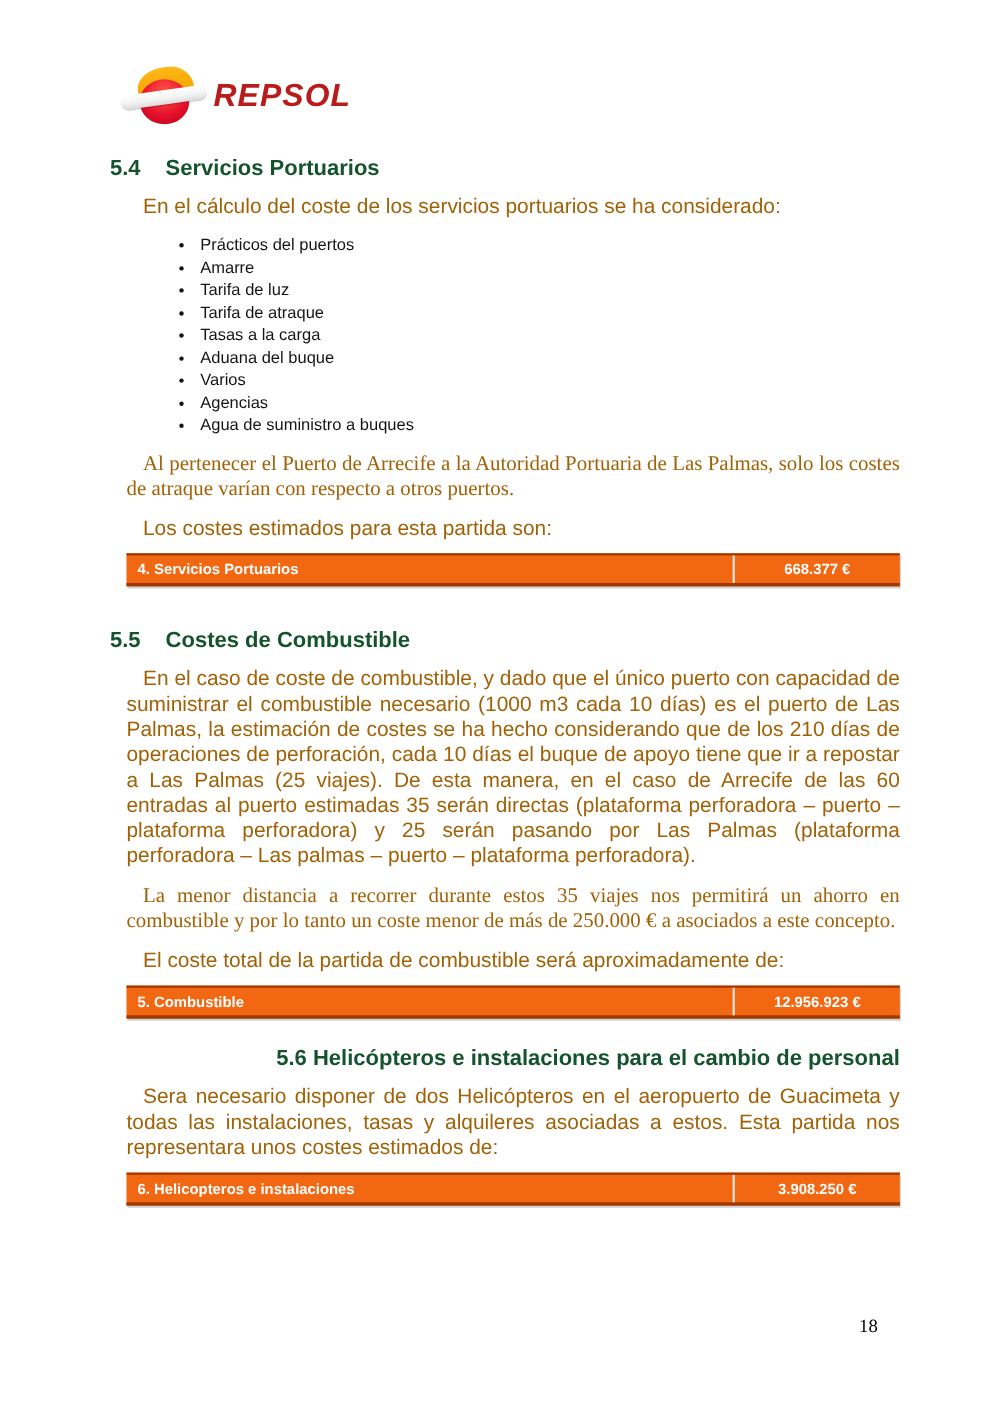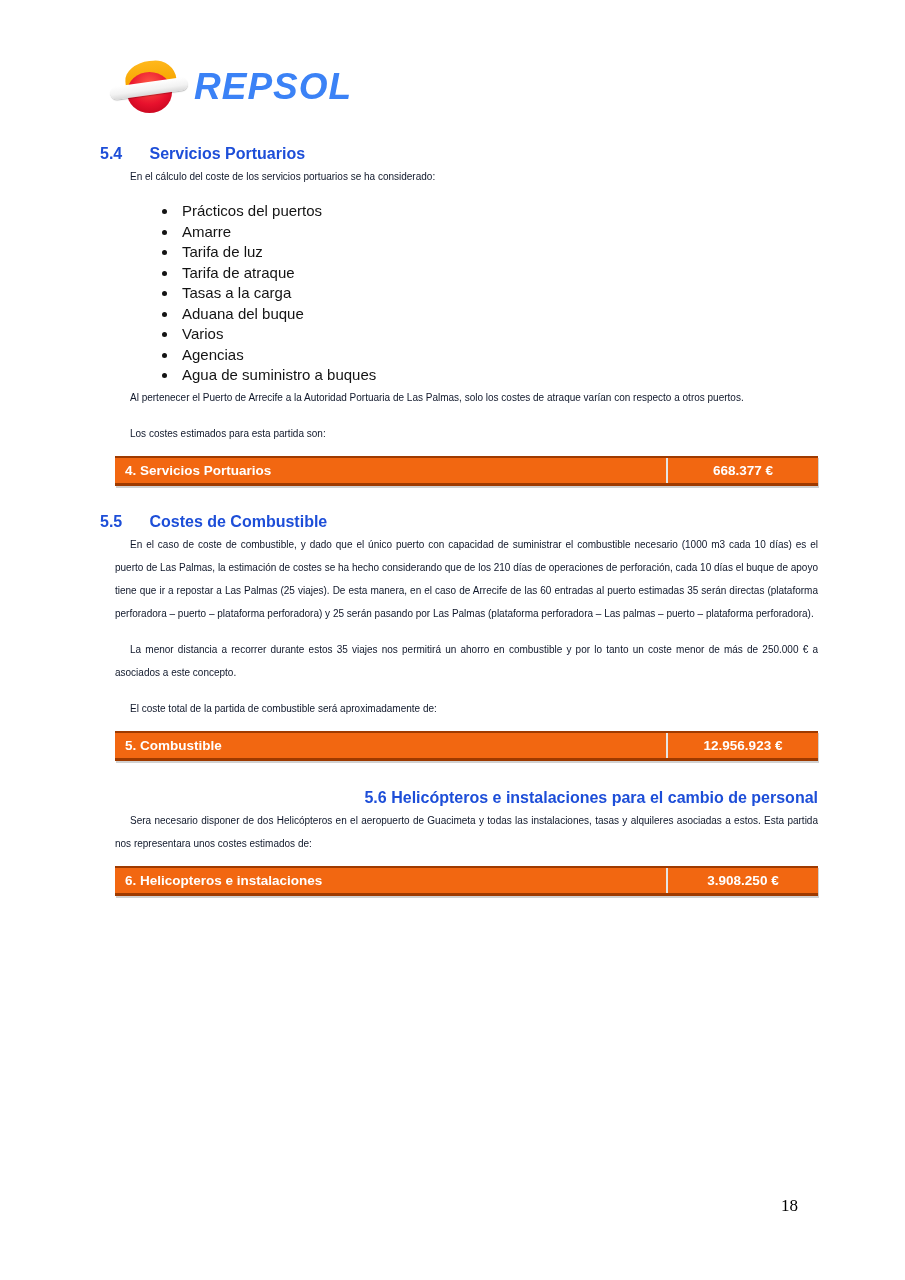--- a/index.html
+++ b/index.html
@@ -36,47 +36,47 @@
   }
   .orb-band {
     position: absolute; left: -8px; top: 22px;
     width: 78px; height: 13px;
     background: linear-gradient(180deg, #ffffff 0%, #f2f2f2 60%, #d9d9d9 100%);
     border-radius: 7px;
     transform: rotate(-8deg);
     box-shadow: 0 1px 1px rgba(0,0,0,0.25);
   }
   .brand {
-    font-size: 37px;
+    font-size: 29px;
     font-weight: bold;
     font-style: italic;
     letter-spacing: 1px;
-    color: #3b82f6;
+    color: #b91c1c;
   }
 
   
   .content { position: absolute; left: 100px; top: 142px; width: 718px; }
 
   h2.sec {
     margin: 0;
-    font-size: 16px;
-    font-weight: bold;
-    color: #1d4ed8;
+    font-size: 20px;
+    font-weight: bold;
+    color: #14532d;
     line-height: 23px;
   }
   h2.sec .num { display: inline-block; width: 45px; }
 
   .para {
-    margin: 0 0 0 15px;
+    margin: 12px 0 0 15px;
     width: 703px;
-    font-size: 10px;
+    font-size: 19px;
     line-height: 23px;
     text-align: justify;
     text-indent: 15px;
-    color: #0f172a;
+    color: #a16207;
   }
   .para.single { text-align: left; }
 
   ul.blist {
     margin: 0;
     padding: 0 0 0 78px;
     list-style: disc;
   }
   ul.blist li {
     font-size: 15px;
@@ -113,23 +113,23 @@
     justify-content: center;
     color: #ffffff;
     font-size: 13.5px;
     font-weight: bold;
   }
 
   
   .mb-h54   { margin-bottom: 35px; }
   .mb-intro { margin-bottom: 13px; }
   .mb-list  { margin-bottom: 15px; }
-  .mb-p     { margin-bottom: 13px; }
+  .mb-p     { margin-bottom: 13px; font-family: Liberation Serif, serif; }
   .mb-pre-t { margin-bottom: 11px; }
-  .mb-t1    { margin-bottom: 24px; }
+  .mb-t1    { margin-bottom: 38px; }
   .mb-h55   { margin-bottom: 27px; }
   .mb-big   { margin-bottom: 13px; }
   .mb-t2    { margin-bottom: 25px; }
   .mb-h56   { margin-bottom: 29px; text-align: right; }
 
   .page-num {
     position: absolute;
     left: 781px;
     top: 1196px;
     font-family: "Liberation Serif", serif;

